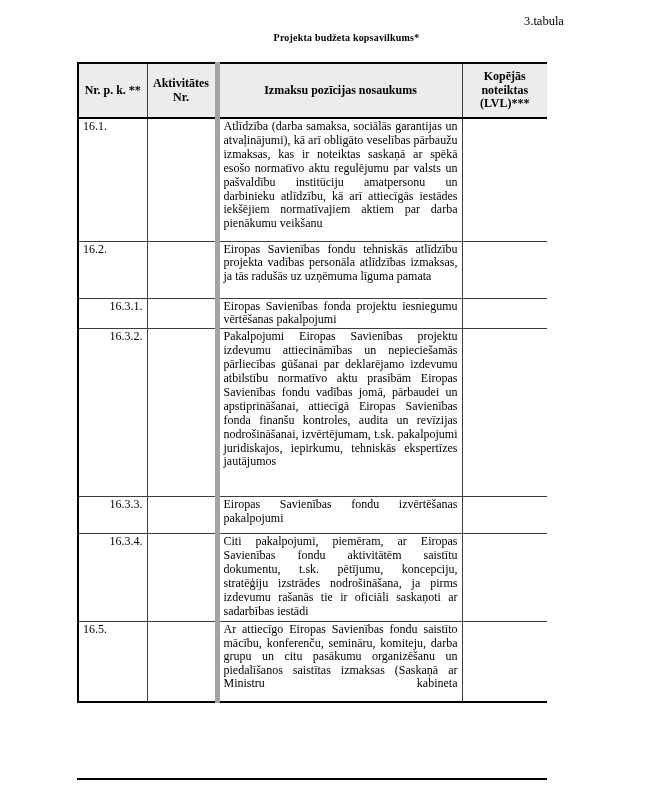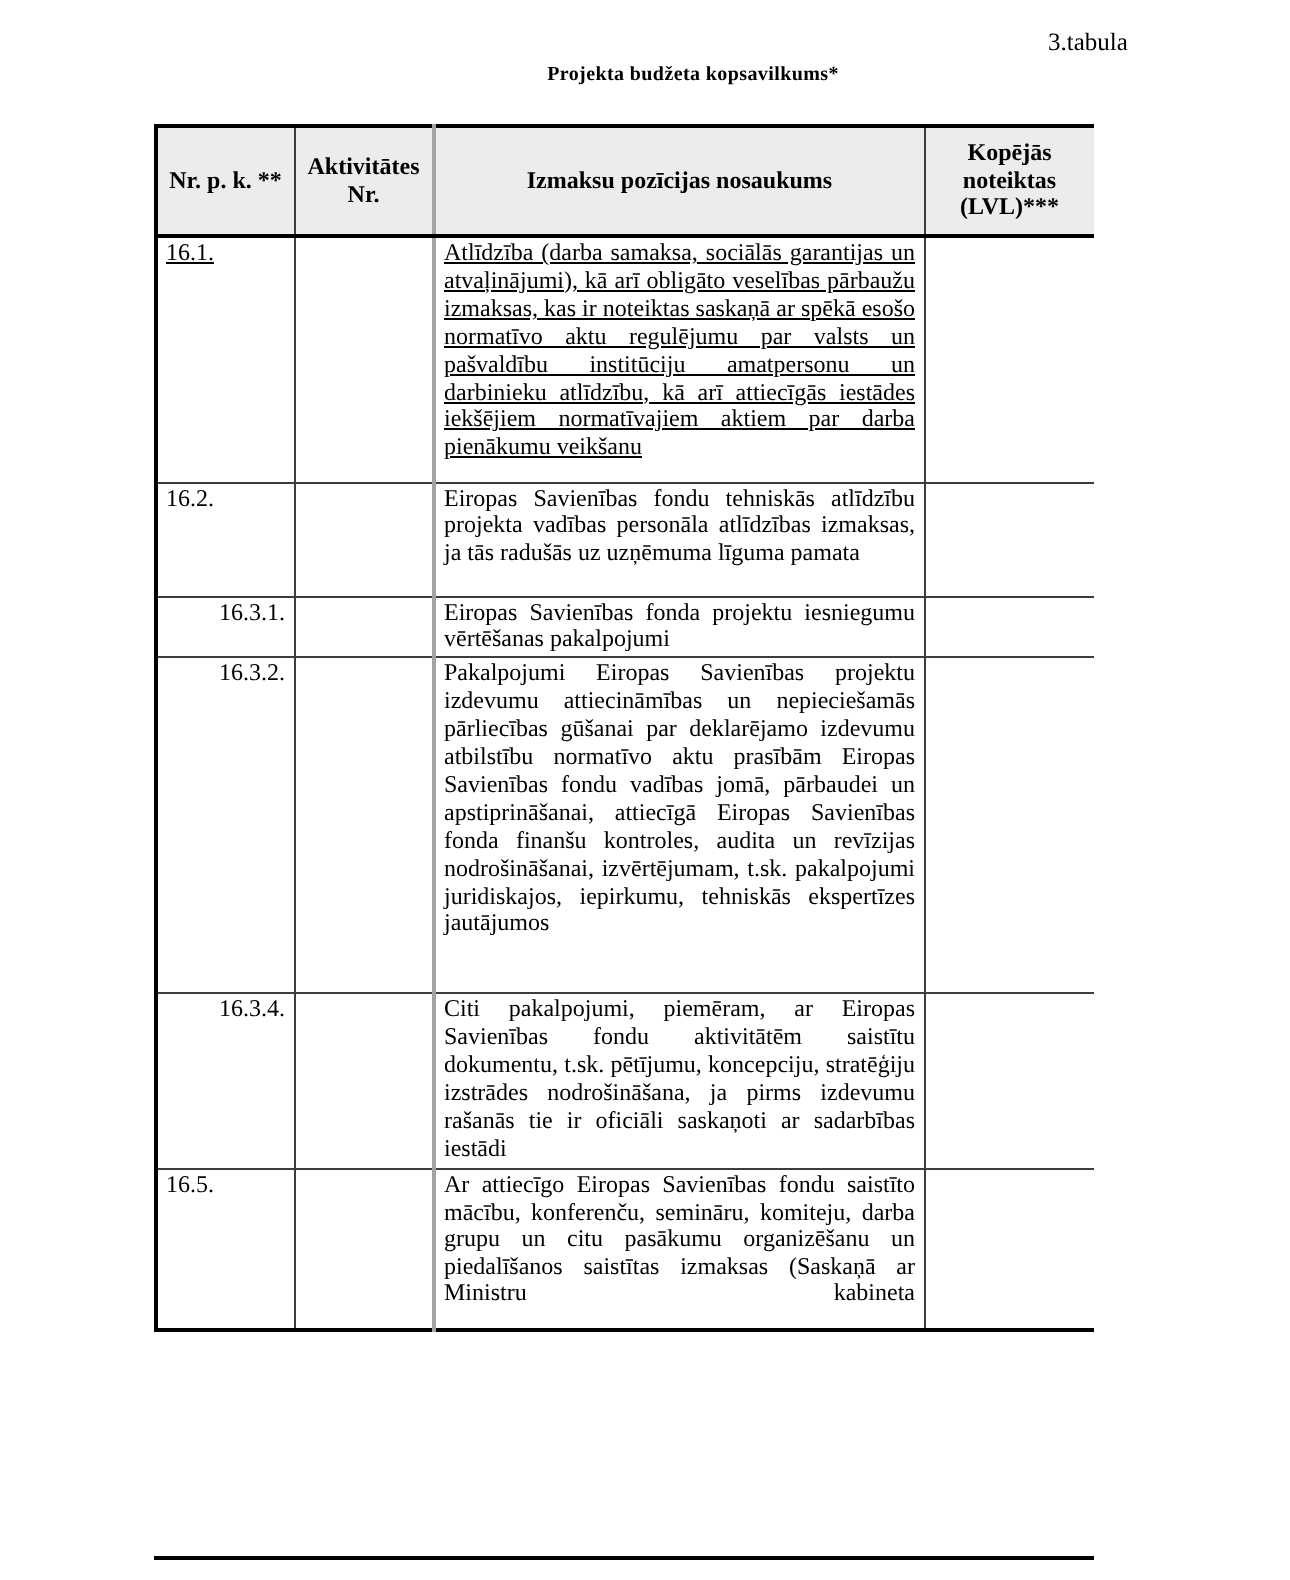--- a/index.html
+++ b/index.html
@@ -64,29 +64,29 @@
     background: #ececec;
     border-bottom: 2px solid #000000;
     font-weight: bold;
     text-align: center;
     vertical-align: middle;
     white-space: pre-line;
   }
   
   .budget-table th:nth-child(2),
   .budget-table td:nth-child(2) {
-    border-right: 2px solid #a3a3a3;
+    border-right: 5px solid #a3a3a3;
   }
   .budget-table thead tr { height: 55px; }
   .nr-cell   { text-align: left; padding-left: 3px; }
   .nr-ctr    { text-align: right; }
   .v-mid     { vertical-align: middle; }
   .text-cell { text-align: justify; }
   .akt-cell, .sum-cell { text-align: center; }
-  tr.r0 { height: 123px; text-decoration: underline; }
+  tr.r0 { height: 123px; }
   tr.r1 { height: 57px; }
   tr.r2 { height: 47px; }
   tr.r3 { height: 29px; }
   tr.r4 { height: 168px; }
   tr.r5 { height: 37px; }
   tr.r6 { height: 88px; }
   tr.r7 { height: 45px; }
   tr.r8 { height: 80px; }
   tr.r8 .text-cell {
     line-height: 13.4px;
@@ -137,20 +137,26 @@
         <td class="akt-cell"></td>
         <td class="text-cell">Eiropas Savienības fonda projektu iesniegumu vērtēšanas pakalpojumi</td>
         <td class="sum-cell"></td>
       </tr>
       <tr class="r4">
         <td class="nr-cell nr-ctr">16.3.2.</td>
         <td class="akt-cell"></td>
         <td class="text-cell">Pakalpojumi Eiropas Savienības projektu izdevumu attiecināmības un nepieciešamās pārliecības gūšanai par deklarējamo izdevumu atbilstību normatīvo aktu prasībām Eiropas Savienības fondu vadības jomā, pārbaudei un apstiprināšanai, attiecīgā Eiropas Savienības fonda finanšu kontroles, audita un revīzijas nodrošināšanai, izvērtējumam, t.sk. pakalpojumi juridiskajos, iepirkumu, tehniskās ekspertīzes jautājumos</td>
         <td class="sum-cell"></td>
       </tr>
+      <tr class="r5">
+        <td class="nr-cell nr-ctr">16.3.3.</td>
+        <td class="akt-cell"></td>
+        <td class="text-cell">Eiropas Savienības fondu izvērtēšanas pakalpojumi</td>
+        <td class="sum-cell"></td>
+      </tr>
       <tr class="r6">
         <td class="nr-cell nr-ctr">16.3.4.</td>
         <td class="akt-cell"></td>
         <td class="text-cell">Citi pakalpojumi, piemēram, ar Eiropas Savienības fondu aktivitātēm saistītu dokumentu, t.sk. pētījumu, koncepciju, stratēģiju izstrādes nodrošināšana, ja pirms izdevumu rašanās tie ir oficiāli saskaņoti ar sadarbības iestādi</td>
         <td class="sum-cell"></td>
       </tr>
       <tr class="r8">
         <td class="nr-cell">16.5.</td>
         <td class="akt-cell"></td>
         <td class="text-cell">Ar attiecīgo Eiropas Savienības fondu saistīto mācību, konferenču, semināru, komiteju, darba grupu un citu pasākumu organizēšanu un piedalīšanos saistītas izmaksas (Saskaņā ar Ministru kabineta</td>

